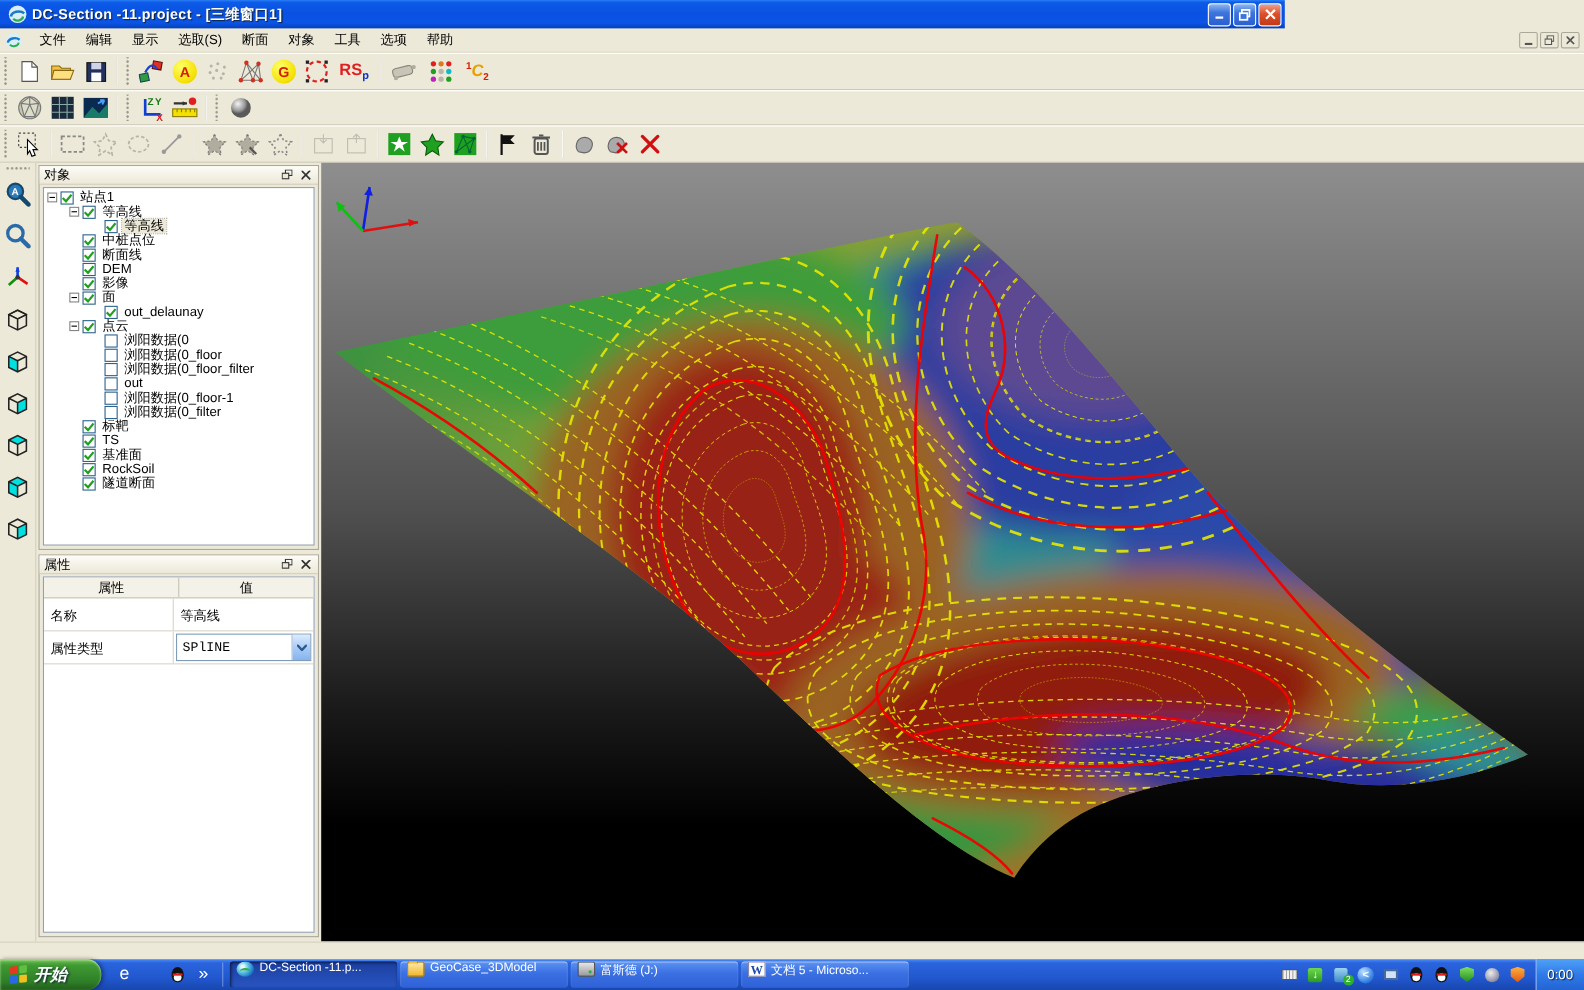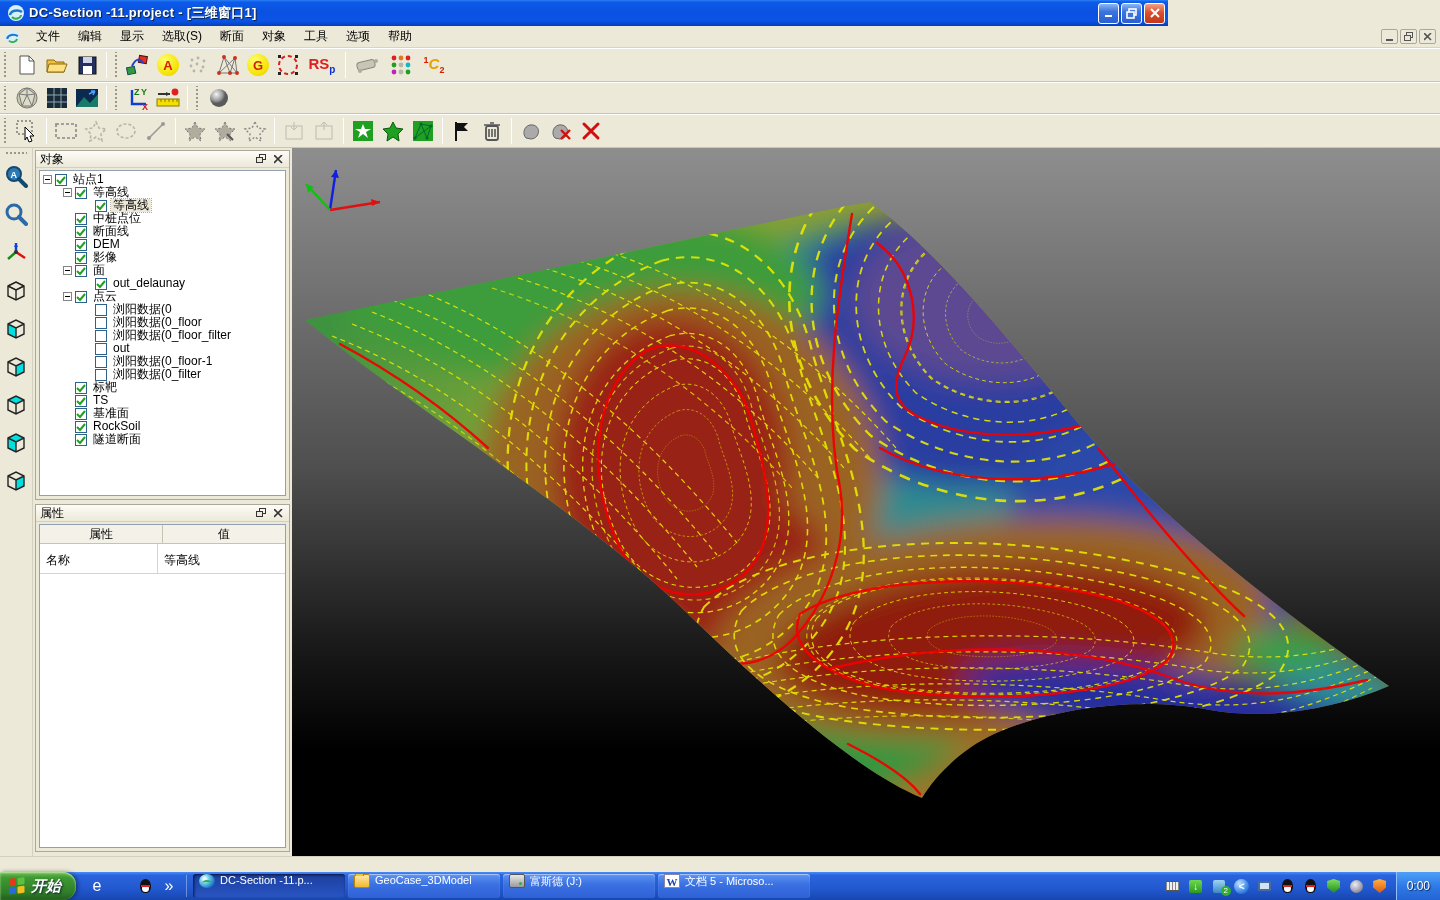--- a/index.html
+++ b/index.html
@@ -85,21 +85,21 @@
   .viewport{position:absolute;left:292px;top:0;width:1148px;height:708px;
     background:linear-gradient(180deg,#8e8e8e 0%,#757575 18%,#4f4f4f 45%,#1a1a1a 70%,#000 85%);overflow:hidden;}
   .viewport svg{position:absolute;left:0;top:0;}
   .triad{position:absolute;left:10px;top:610px;}
 
   .bottomstrip{position:absolute;left:0;top:856px;width:1440px;height:16px;background:#ece9d8;border-top:1px solid #d4d0c0;}
 
   
   .taskbar{position:absolute;left:0;top:872px;width:1440px;height:28px;
     background:linear-gradient(180deg,#4b8df8 0%,#2a64dd 12%,#2258cf 60%,#1746ae 100%);display:flex;align-items:center;}
-  .startbtn{height:28px;width:76px;border-radius:0 13px 13px 0;display:flex;align-items:center;gap:5px;padding:0 12px 0 8px;
+  .startbtn{height:28px;width:92px;border-radius:0 13px 13px 0;display:flex;align-items:center;gap:5px;padding:0 12px 0 8px;
     background:linear-gradient(180deg,#72bf54 0%,#3f9a33 20%,#2e7d27 75%,#225c1d 100%);box-shadow:inset 0 1px 2px #bfe8a8,2px 0 4px rgba(0,0,0,.4);}
   .startbtn .stext{color:#fff;font-weight:bold;font-style:italic;font-size:15px;text-shadow:1px 1px 2px #123;}
   .quick{display:flex;align-items:center;gap:6px;padding:0 8px;border-right:1px solid rgba(255,255,255,.35);height:22px;margin-left:4px;}
   .qitem{width:18px;height:18px;display:flex;align-items:center;justify-content:center;color:#fff;}
   .tasks{display:flex;gap:3px;margin-left:6px;flex:1;height:24px;}
   .task{width:152px;height:24px;border-radius:3px;display:flex;gap:5px;padding:0 6px;color:#fff;font-size:11px;white-space:nowrap;overflow:hidden;
     background:linear-gradient(180deg,#5d93f2 0%,#3a70e2 45%,#2e61d6 100%);box-shadow:inset 0 1px 1px rgba(255,255,255,.5);}
   .task.active{background:linear-gradient(180deg,#1c3f9e 0%,#234cb4 60%,#2a55c2 100%);box-shadow:inset 1px 1px 3px rgba(0,0,20,.7);}
   .task .tlab{overflow:hidden;text-overflow:ellipsis;}
   .ticon{width:16px;height:14px;flex:none;position:relative;}
@@ -802,20 +802,33 @@
           </span>
         </div>
         <div class="pbody">
           <div class="prophead">
             <div>属性</div>
             <div>值</div>
           </div>
           <div class="prow">
             <div class="pn">名称</div>
             <div class="pv">等高线</div>
+          </div>
+          <div class="prow">
+            <div class="pn">属性类型</div>
+            <div class="pv">
+              <div class="combo">
+                <span class="cval">SPlINE</span>
+                <span class="carr">
+                    <svg width="9" height="6">
+                      <path d="M0 0 L4.5 5 L9 0" fill="none" stroke="#2a5a8a" stroke-width="2"></path>
+                    </svg>
+                  </span>
+              </div>
+            </div>
           </div>
         </div>
       </div>
     </div>
 
     <div class="viewport">
       <svg id="terrain" width="1148" height="708" viewBox="0 0 1148 708">
         <defs>
           <clipPath id="tclip">
               <path d="M13 172 C140 146 300 112 430 84 C490 72 540 60 578 54 C636 96 700 170 775 262 C856 362 995 468 1097 538 C1040 562 975 572 918 562 C848 548 760 560 702 586 C672 600 646 624 630 650 C566 624 476 544 392 462 C300 372 118 258 13 172 Z"></path>

